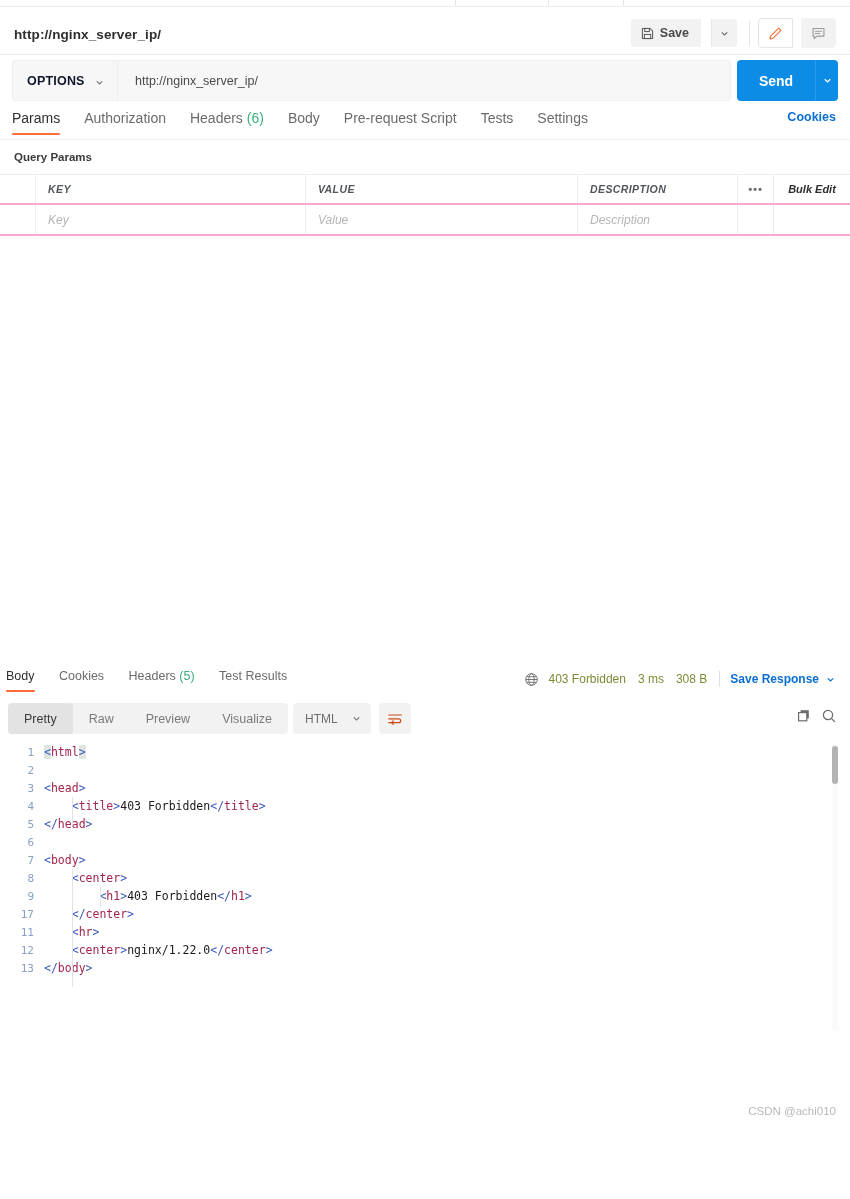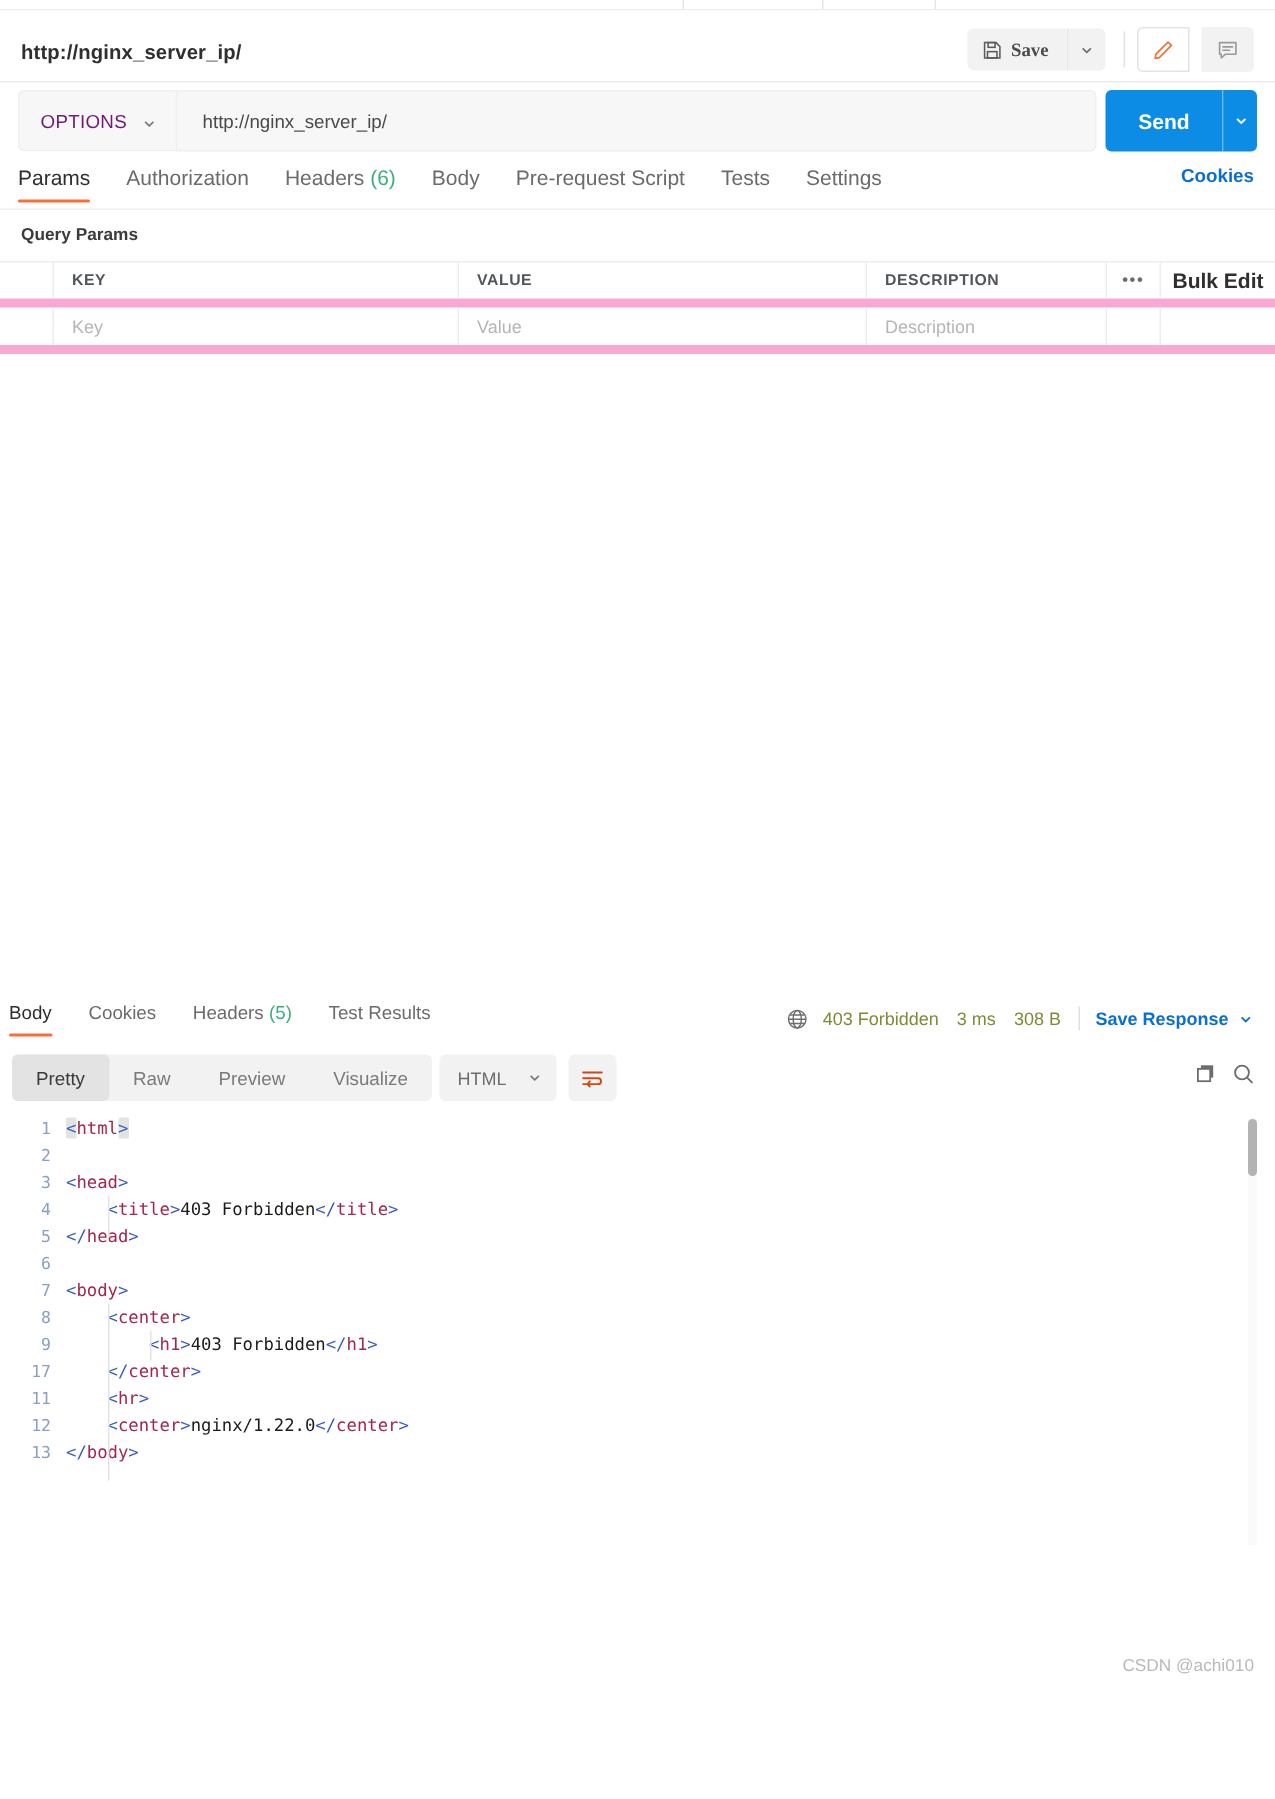--- a/index.html
+++ b/index.html
@@ -20,24 +20,24 @@
   
   .title-row {
     position:absolute; top:7px; left:0; width:850px; height:48px;
     border-bottom:1px solid #ebebeb; background:#fff;
   }
   .req-title {
     position:absolute; left:14px; top:20px;
     font-size:13.5px; font-weight:700; color:#2f2f2f; letter-spacing:.1px;
   }
   .save-btn {
-    position:absolute; right:139px; top:12px; height:28px;
+    position:absolute; right:149px; top:12px; height:28px;
     display:flex; align-items:center; gap:6px;
     background:#f2f2f2; border-radius:4px 0 0 4px; padding:0 12px 0 10px;
-    font-size:12.5px; font-weight:700; color:#4b4b4b; cursor:pointer;font-family:Liberation Serif, serif;
+    font-size:12.5px; font-weight:700; color:#4b4b4b; cursor:pointer;
   }
   .save-caret {
     position:absolute; right:113px; top:12px; width:26px; height:28px;
     background:#f2f2f2; border-radius:0 4px 4px 0;
     display:flex; align-items:center; justify-content:center; cursor:pointer;
     border-left:1px solid #e6e6e6;
   }
   .vsep-top { position:absolute; right:100px; top:14px; width:1px; height:24px; background:#e2e2e2; }
   .icon-btn {
     position:absolute; top:11px; width:35px; height:30px;
@@ -46,21 +46,21 @@
   .icon-btn.edit { right:57px; background:#fff; border:1px solid #e4e4e4; border-radius:4px 0 0 4px; }
   .icon-btn.comment { right:14px; background:#f2f2f2; border:1px solid #f2f2f2; border-radius:0 4px 4px 0; }
 
   
   .url-row { position:absolute; top:56px; left:0; width:850px; height:48px; }
   .method-box {
     position:absolute; left:12px; top:4px; width:105px; height:41px;
     background:#f7f7f7; border:1px solid #efefef; border-right:none;
     border-radius:4px 0 0 4px; display:flex; align-items:center;
   }
-  .method-label { margin-left:14px; font-size:12.5px; font-weight:400; color:#701a75; letter-spacing:.2px; }
+  .method-label { margin-left:14px; font-size:12.5px; font-weight:700; color:#0f172a; letter-spacing:.2px; }
   .method-caret { position:absolute; right:12px; top:16px; }
   .url-input-box {
     position:absolute; left:117px; top:4px; width:614px; height:41px;
     background:#f7f7f7; border:1px solid #efefef; border-radius:0 4px 4px 0;
     display:flex; align-items:center;
   }
   .url-text { margin-left:17px; font-size:12.5px; color:#4a4a4a; }
   .send-btn {
     position:absolute; left:737px; top:4px; width:78px; height:41px;
     background:#0d8ce6; border-radius:4px 0 0 4px;
@@ -95,32 +95,32 @@
   }
   .tabs-rule { position:absolute; top:139px; left:0; width:850px; height:1px; background:#f0f0f0; }
 
   .query-params-label {
     position:absolute; top:151px; left:14px;
     font-size:11.5px; font-weight:700; color:#3b3b3b;
   }
 
   
   .ptable { position:absolute; top:174px; left:0; width:850px; }
-  .prow { display:flex; height:31px; border-top:1px solid #ededed; border-bottom:6px solid #f9a8d4; }
+  .prow { display:flex; height:31px; border-top:1px solid #ededed; border-bottom:2px solid #f9a8d4;font-style:italic; }
   .prow.body-row { border-top:none; height:31px; }
   .pcell { border-right:1px solid #ededed; display:flex; align-items:center; padding-left:12px; }
   .pcell.c0 { width:36px; padding:0; }
   .pcell.c1 { width:270px; }
   .pcell.c2 { width:272px; }
   .pcell.c3 { width:160px; }
   .pcell.c4 { width:36px; justify-content:center; padding-left:0; }
   .pcell.c5 { width:76px; border-right:none; justify-content:center; padding-left:0; }
   .phead { font-size:10.5px; font-weight:700; color:#51565c; letter-spacing:.4px; }
   .pplaceholder { font-size:12px; color:#b5b5b5; }
-  .bulk-edit { font-size:14px; font-weight:700; color:#2f2f2f; cursor:pointer; }
+  .bulk-edit { font-size:11px; font-weight:700; color:#2f2f2f; cursor:pointer; }
   .dots { letter-spacing:1px; color:#6d6d6d; font-size:11px; font-weight:700; }
 
   
   .empty-area { position:absolute; top:237px; left:0; width:850px; height:425px; background:#fff; }
 
   
   .resp-tabs { position:absolute; top:666px; left:0; width:850px; height:28px; }
   .rsptab {
     position:relative; display:inline-block; font-size:12.5px; color:#6b6b6b;
     cursor:pointer; padding-bottom:9px; margin-right:20px; white-space:nowrap;

